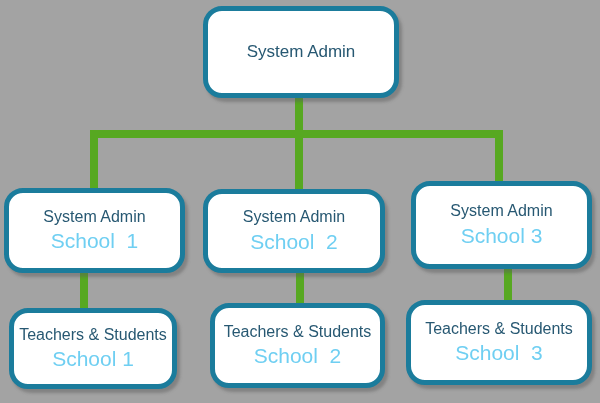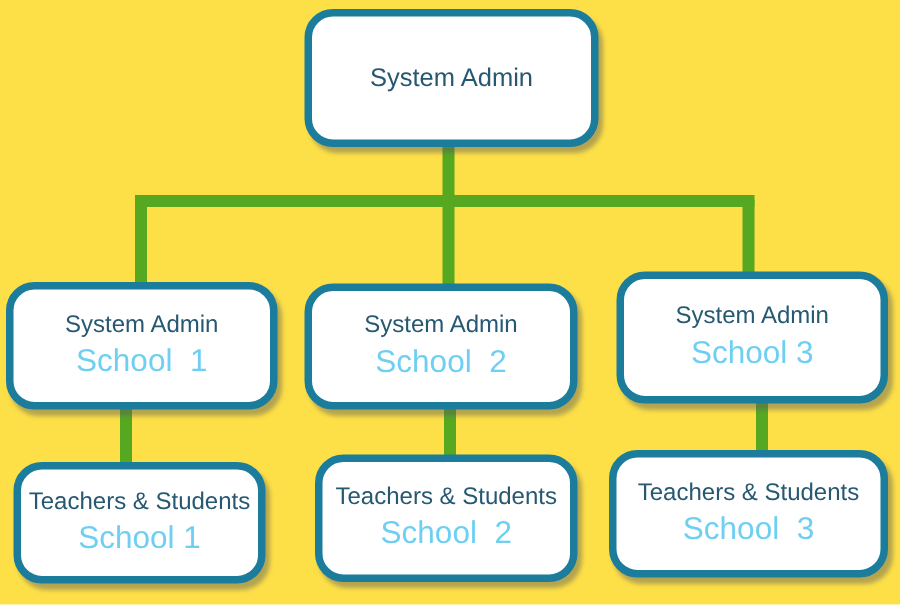--- a/index.html
+++ b/index.html
@@ -9,21 +9,21 @@
     --connector-color: #57a821;
   }
   * { margin: 0; padding: 0; box-sizing: border-box; }
   html, body { background: #ffffff; }
   body { font-family: "Liberation Sans", sans-serif; }
 
   .canvas {
     position: relative;
     width: 600px;
     height: 403px;
-    background: #fde047;
+    background: #a3a3a3;
     overflow: hidden;
   }
 
   .connector {
     position: absolute;
     background: var(--connector-color);
     z-index: 1;
   }
 
   .node {

